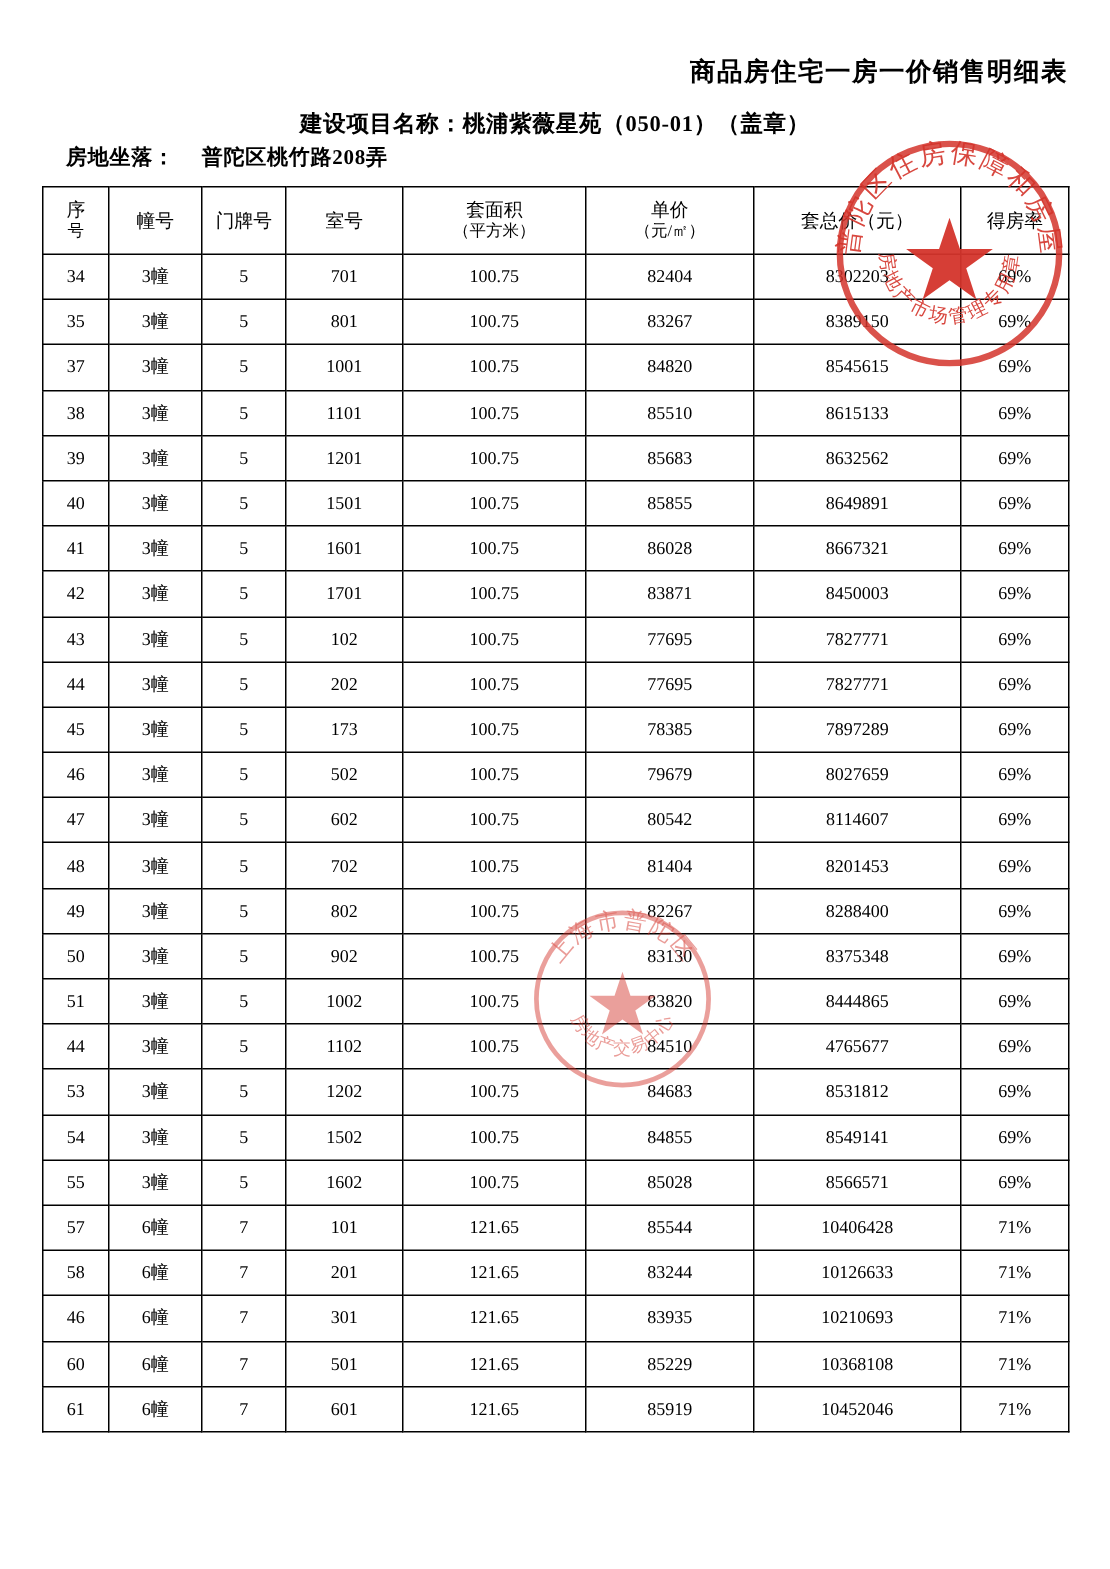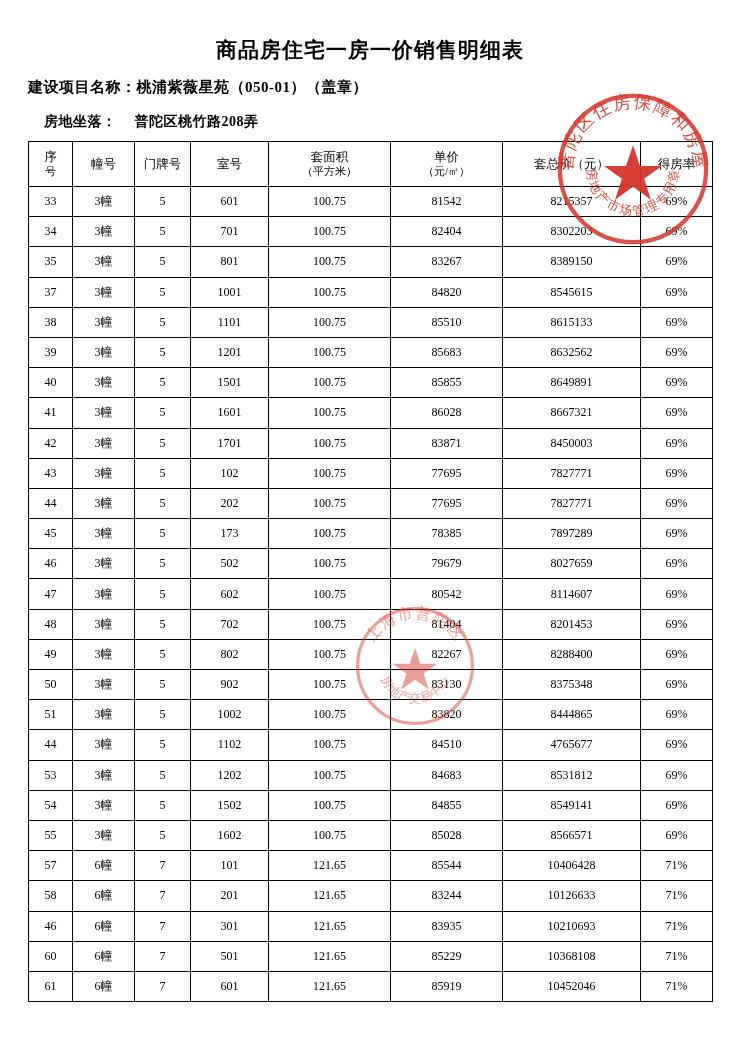--- a/index.html
+++ b/index.html
@@ -16,36 +16,37 @@
     overflow: hidden;
   }
   .page {
     position: relative;
     width: 740px;
     height: 1046px;
     box-sizing: border-box;
     padding: 0 28px;
   }
   .doc-title {
-    text-align: center;
-    font-size: 21px;
+    text-align: right;
+    font-size: 17px;
     font-weight: bold;
     letter-spacing: 1px;
     margin-top: 36px;
   }
   .project-line {
+    text-align: center;
     font-size: 15px;
     font-weight: bold;
     margin-top: 14px;
     letter-spacing: 0.5px;
   }
   .address-line {
     font-size: 14px;
     font-weight: bold;
-    margin-top: 16px;
+    margin-top: 4px;
     margin-left: 16px;
     letter-spacing: 0.5px;
   }
   .address-line .addr-value {
     font-weight: bold;
     margin-left: 18px;
   }
   table.price-table {
     border-collapse: collapse;
     width: 684px;
@@ -153,30 +154,20 @@
         </th>
         <th>
           <span>套总价（元）</span>
         </th>
         <th>
           <span>得房率</span>
         </th>
       </tr>
     </thead>
     <tbody id="table-body">
-        <tr>
-          <td>33</td>
-          <td>3幢</td>
-          <td>5</td>
-          <td>601</td>
-          <td>100.75</td>
-          <td>81542</td>
-          <td>8215357</td>
-          <td>69%</td>
-        </tr>
         <tr>
           <td>34</td>
           <td>3幢</td>
           <td>5</td>
           <td>701</td>
           <td>100.75</td>
           <td>82404</td>
           <td>8302203</td>
           <td>69%</td>
         </tr>

